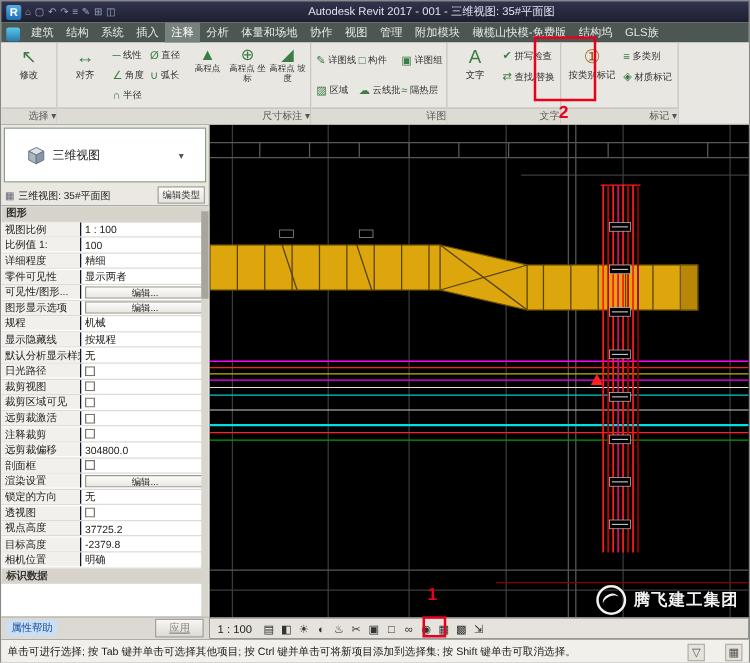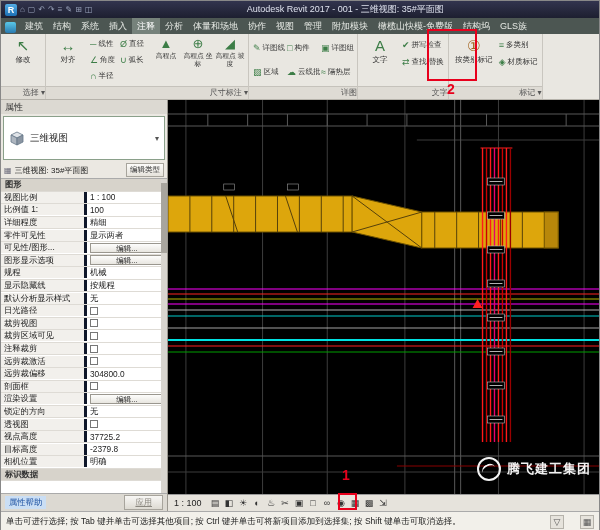--- a/index.html
+++ b/index.html
@@ -51,33 +51,33 @@
   .col { display:flex; flex-direction:column; }
   .tagbig .ic { color:#a2631e; }
 
   
   .main { display:flex; height:411px; }
   .props { width:167px; background:#ebe8e2; border-right:1px solid #9a978f;
     display:flex; flex-direction:column; }
   .props-header { height:14px; background:#dcd9d2; font-size:9px; color:#333;
     display:flex; align-items:center; padding:0 4px; }
   .type-box { margin:2px; height:44px; background:#fff; border:1px solid #8aa08a;
-    display:flex; align-items:center; gap:5px; padding:0 5px; }
+    display:flex; align-items:center; gap:5px; padding:0 17px; }
   .type-box .tname { flex:1; font-size:9.5px; color:#222; }
   .type-box .arrow { font-size:8px; color:#555; }
   .inst-row { height:16px; display:flex; align-items:center; gap:3px; padding:0 3px; }
   .inst-row .iico { font-size:8px; color:#667; }
   .inst-row .itext { flex:1; font-size:8px; color:#222; white-space:nowrap; overflow:hidden; }
   .edit-type { font-size:7.5px; color:#333; border:1px solid #a7a49c;
     background:linear-gradient(#fcfbf9,#e6e3dc); padding:1px 3px; white-space:nowrap; }
   .props-body { flex:1; position:relative; background:#fff; border-top:1px solid #aaa;
     overflow:hidden; }
   .prow { display:flex; height:12.6px; border-bottom:1px solid #dedbd5; align-items:center; }
-  .prow .pl { width:86px; padding:0 3px; font-size:8.3px; color:#222; background:#f2f0ec;
-    border-right:3px solid #0f172a; white-space:nowrap; overflow:hidden; flex:none; }
+  .prow .pl { width:64px; padding:0 3px; font-size:8.3px; color:#222; background:#f2f0ec;
+    border-right:1px solid #0f172a; white-space:nowrap; overflow:hidden; flex:none; }
   .prow .pv { flex:1; padding:0 3px; font-size:8.3px; color:#222; white-space:nowrap;
     overflow:hidden; display:flex; align-items:center; }
   .prow.group { background:#d7d3cb; font-weight:bold; font-size:8.3px; color:#333;
     padding:0 4px; }
   .pbtn { flex:1; font-size:7.5px; text-align:center; border:1px solid #9a978f;
     background:linear-gradient(#fdfdfc,#e8e6e0); line-height:9px; height:10px; }
   .cb { width:8px; height:8px; border:1px solid #777; background:#fff; display:inline-block; }
   .props-scrollbar { position:absolute; right:0; top:0; bottom:0; width:6px;
     background:#d8d5cf; }
   .props-scrollbar .thumb { position:absolute; top:4px; left:0; width:6px; height:70px;
@@ -90,21 +90,21 @@
 
   
   .canvas { flex:1; position:relative; background:#000; overflow:hidden; }
   .canvas svg.draw { position:absolute; left:0; top:0; width:100%; height:calc(100% - 17px); display:block; }
   .viewbar { position:absolute; left:0; right:0; bottom:0; height:17px;
     background:#e6e3dc; border-top:1px solid #999; display:flex; align-items:center;
     padding:0 4px; gap:1px; }
   .vb-scale { font-size:9px; color:#222; padding:0 6px 0 2px; white-space:nowrap; }
   .vb-ic { width:13px; height:13px; font-size:9px; line-height:13px; text-align:center;
     color:#333; flex:none; }
-  .watermark { position:absolute; right:8px; bottom:30px; display:flex; align-items:center;
+  .watermark { position:absolute; right:8px; bottom:19px; display:flex; align-items:center;
     gap:6px; opacity:0.95; }
   .wm-logo { width:24px; height:24px; border:2px solid #fff; border-radius:50%;
     position:relative; flex:none; }
   .wm-logo i { position:absolute; left:3px; top:5px; width:14px; height:12px;
     border-top:2px solid #fff; border-radius:50%; transform:rotate(-25deg); }
   .wm-text { font-size:13px; font-weight:bold; color:#fff; letter-spacing:1px;
     white-space:nowrap; }
 
   
   .statusbar { height:20px; background:#f2f0ea; border-top:1px solid #aaa;
@@ -284,21 +284,20 @@
             </div>
         </div>
       </div>
       <div class="panel-label">标记 ▾</div>
     </div>
   </div>
 
   <div class="main">
 
     <div class="props">
-      <div class="props-header">属性</div>
       <div class="type-box">
         <svg width="16" height="15" viewBox="0 0 16 15">
             <polygon points="8,1 14,4 8,7 2,4" fill="#dfe3e8" stroke="#667788" stroke-width="0.8"></polygon>
             <polygon points="2,4 8,7 8,14 2,11" fill="#aeb6c0" stroke="#667788" stroke-width="0.8"></polygon>
             <polygon points="14,4 8,7 8,14 14,11" fill="#8a95a2" stroke="#667788" stroke-width="0.8"></polygon>
           </svg>
         <span class="tname">三维视图</span>
         <span class="arrow">▾</span>
       </div>
       <div class="inst-row">
@@ -360,27 +359,27 @@
               <span class="cb"></span>
             </div>
           </div>
         <div class="prow">
             <div class="pl">裁剪区域可见</div>
             <div class="pv">
               <span class="cb"></span>
             </div>
           </div>
         <div class="prow">
+            <div class="pl">远剪裁激活</div>
+            <div class="pv">
+              <span class="cb"></span>
+            </div>
+          </div>
+        <div class="prow">
             <div class="pl">注释裁剪</div>
-            <div class="pv">
-              <span class="cb"></span>
-            </div>
-          </div>
-        <div class="prow">
-            <div class="pl">远剪裁激活</div>
             <div class="pv">
               <span class="cb"></span>
             </div>
           </div>
         <div class="prow">
             <div class="pl">远剪裁偏移</div>
             <div class="pv">304800.0</div>
           </div>
         <div class="prow">
             <div class="pl">剖面框</div>

